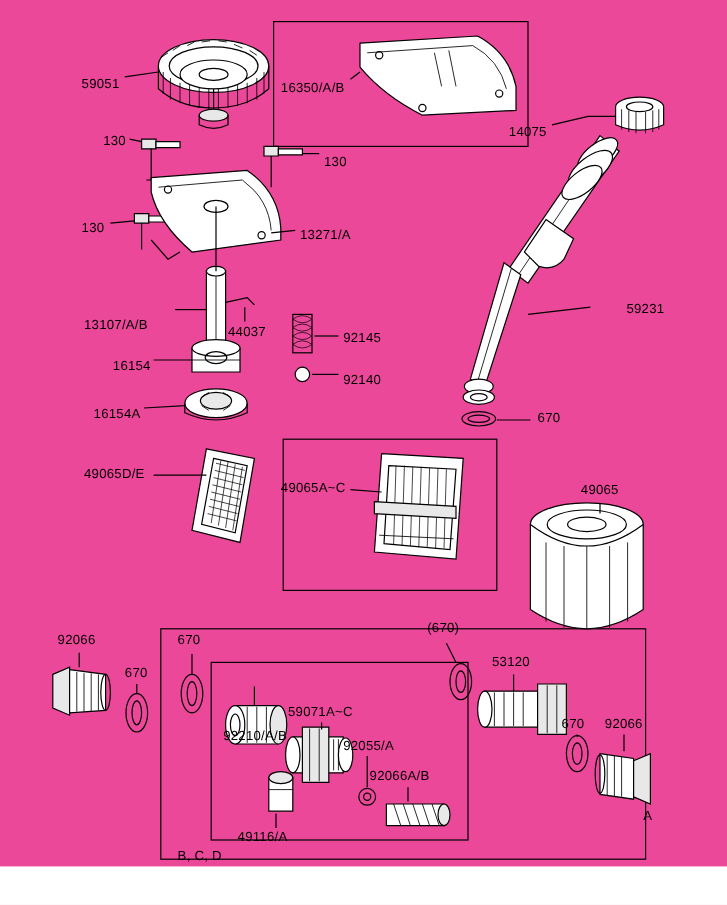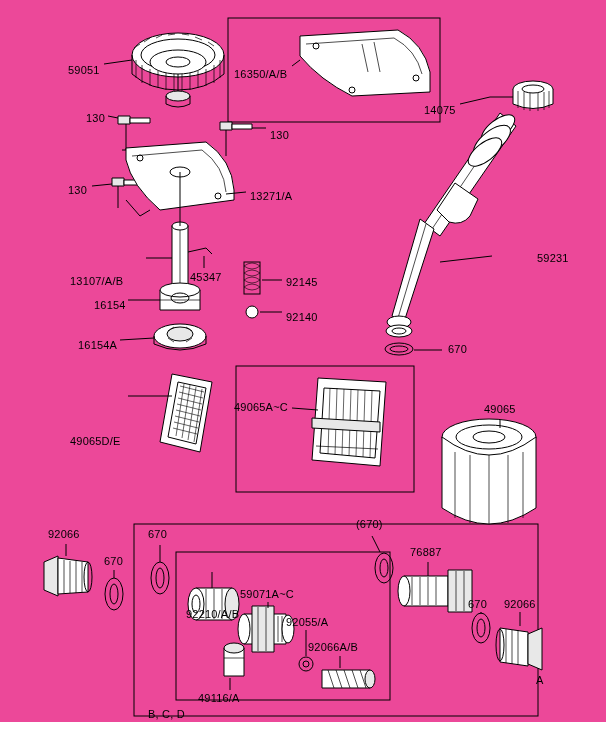--- a/index.html
+++ b/index.html
@@ -350,36 +350,36 @@
 
 </svg>
 
 <div class="lbl" style="left:68px;top:64px;">59051</div>
 <div class="lbl" style="left:234px;top:68px;">16350/A/B</div>
 <div class="lbl" style="left:424px;top:104px;">14075</div>
 <div class="lbl" style="left:86px;top:112px;">130</div>
 <div class="lbl" style="left:270px;top:129px;">130</div>
 <div class="lbl" style="left:68px;top:184px;">130</div>
 <div class="lbl" style="left:250px;top:190px;">13271/A</div>
-<div class="lbl" style="left:500px;top:252px;padding-left:37px;">59231</div>
-<div class="lbl" style="left:70px;top:275px;text-align:right;">13107/A/B</div>
-<div class="lbl" style="left:190px;top:271px;">45347</div>
+<div class="lbl" style="left:485px;top:252px;padding-left:37px;">59231</div>
+<div class="lbl" style="left:70px;top:265px;text-align:right;">13107/A/B</div>
+<div class="lbl" style="left:190px;top:271px;">44037</div>
 <div class="lbl" style="left:286px;top:276px;">92145</div>
 <div class="lbl" style="left:94px;top:299px;">16154</div>
 <div class="lbl" style="left:286px;top:311px;">92140</div>
 <div class="lbl" style="left:78px;top:339px;">16154A</div>
 <div class="lbl" style="left:448px;top:343px;">670</div>
-<div class="lbl" style="left:70px;top:389px;margin-top:46px;">49065D/E</div>
+<div class="lbl" style="left:70px;top:389px;">49065D/E</div>
 <div class="lbl" style="left:234px;top:401px;">49065A~C</div>
 <div class="lbl" style="left:484px;top:403px;text-align:right;">49065</div>
 <div class="lbl" style="left:48px;top:528px;">92066</div>
 <div class="lbl" style="left:148px;top:528px;">670</div>
 <div class="lbl" style="left:356px;top:518px;">(670)</div>
 <div class="lbl" style="left:104px;top:555px;">670</div>
-<div class="lbl" style="left:410px;top:546px;">76887</div>
+<div class="lbl" style="left:410px;top:546px;">53120</div>
 <div class="lbl" style="left:186px;top:560px;margin-top:48px;">92210/A/B</div>
 <div class="lbl" style="left:468px;top:598px;">670</div>
 <div class="lbl" style="left:240px;top:588px;">59071A~C</div>
 <div class="lbl" style="left:504px;top:598px;">92066</div>
 <div class="lbl" style="left:286px;top:616px;">92055/A</div>
 <div class="lbl" style="left:308px;top:641px;">92066A/B</div>
 <div class="lbl" style="left:198px;top:692px;">49116/A</div>
 <div class="lbl" style="left:148px;top:708px;">B, C, D</div>
 <div class="lbl" style="left:536px;top:674px;">A</div>
 

